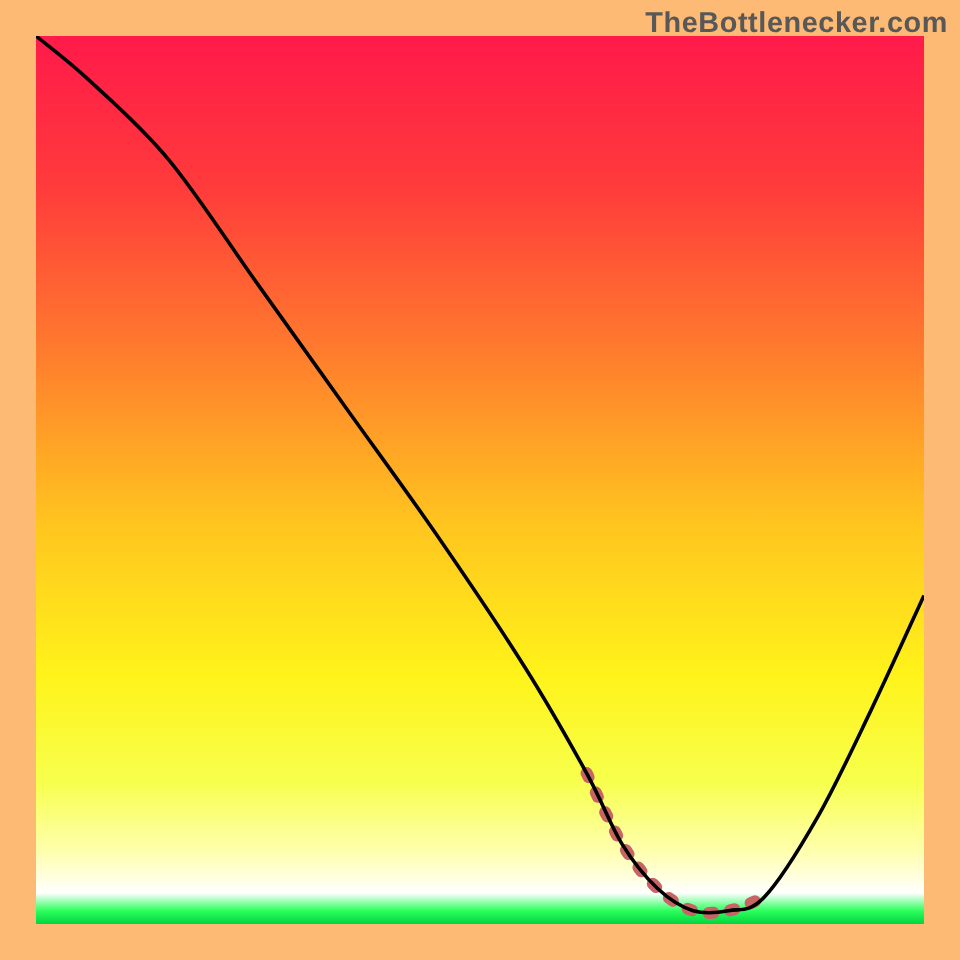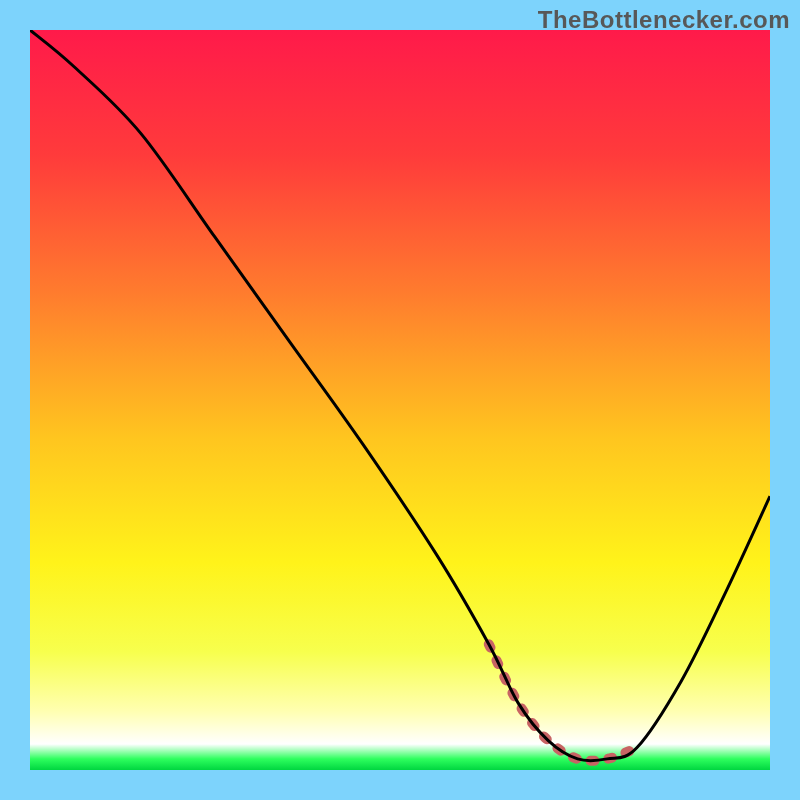--- a/index.html
+++ b/index.html
@@ -1,21 +1,21 @@
 <!DOCTYPE html>
 <html><head>
 <meta charset="utf-8">
 <style>
   * { margin: 0; padding: 0; box-sizing: border-box; }
   html, body { width: 800px; height: 800px; overflow: hidden; background: #000; }
   .chart-container {
     position: relative;
     width: 800px;
     height: 800px;
-    background: #7dd3fc;
+    background: #fdba74;
   }
   .watermark {
     position: absolute;
     top: 6px;
     right: 10px;
     font-family: Arial, sans-serif;
     font-size: 24px;
     font-weight: bold;
     color: #585858;
     z-index: 10;

